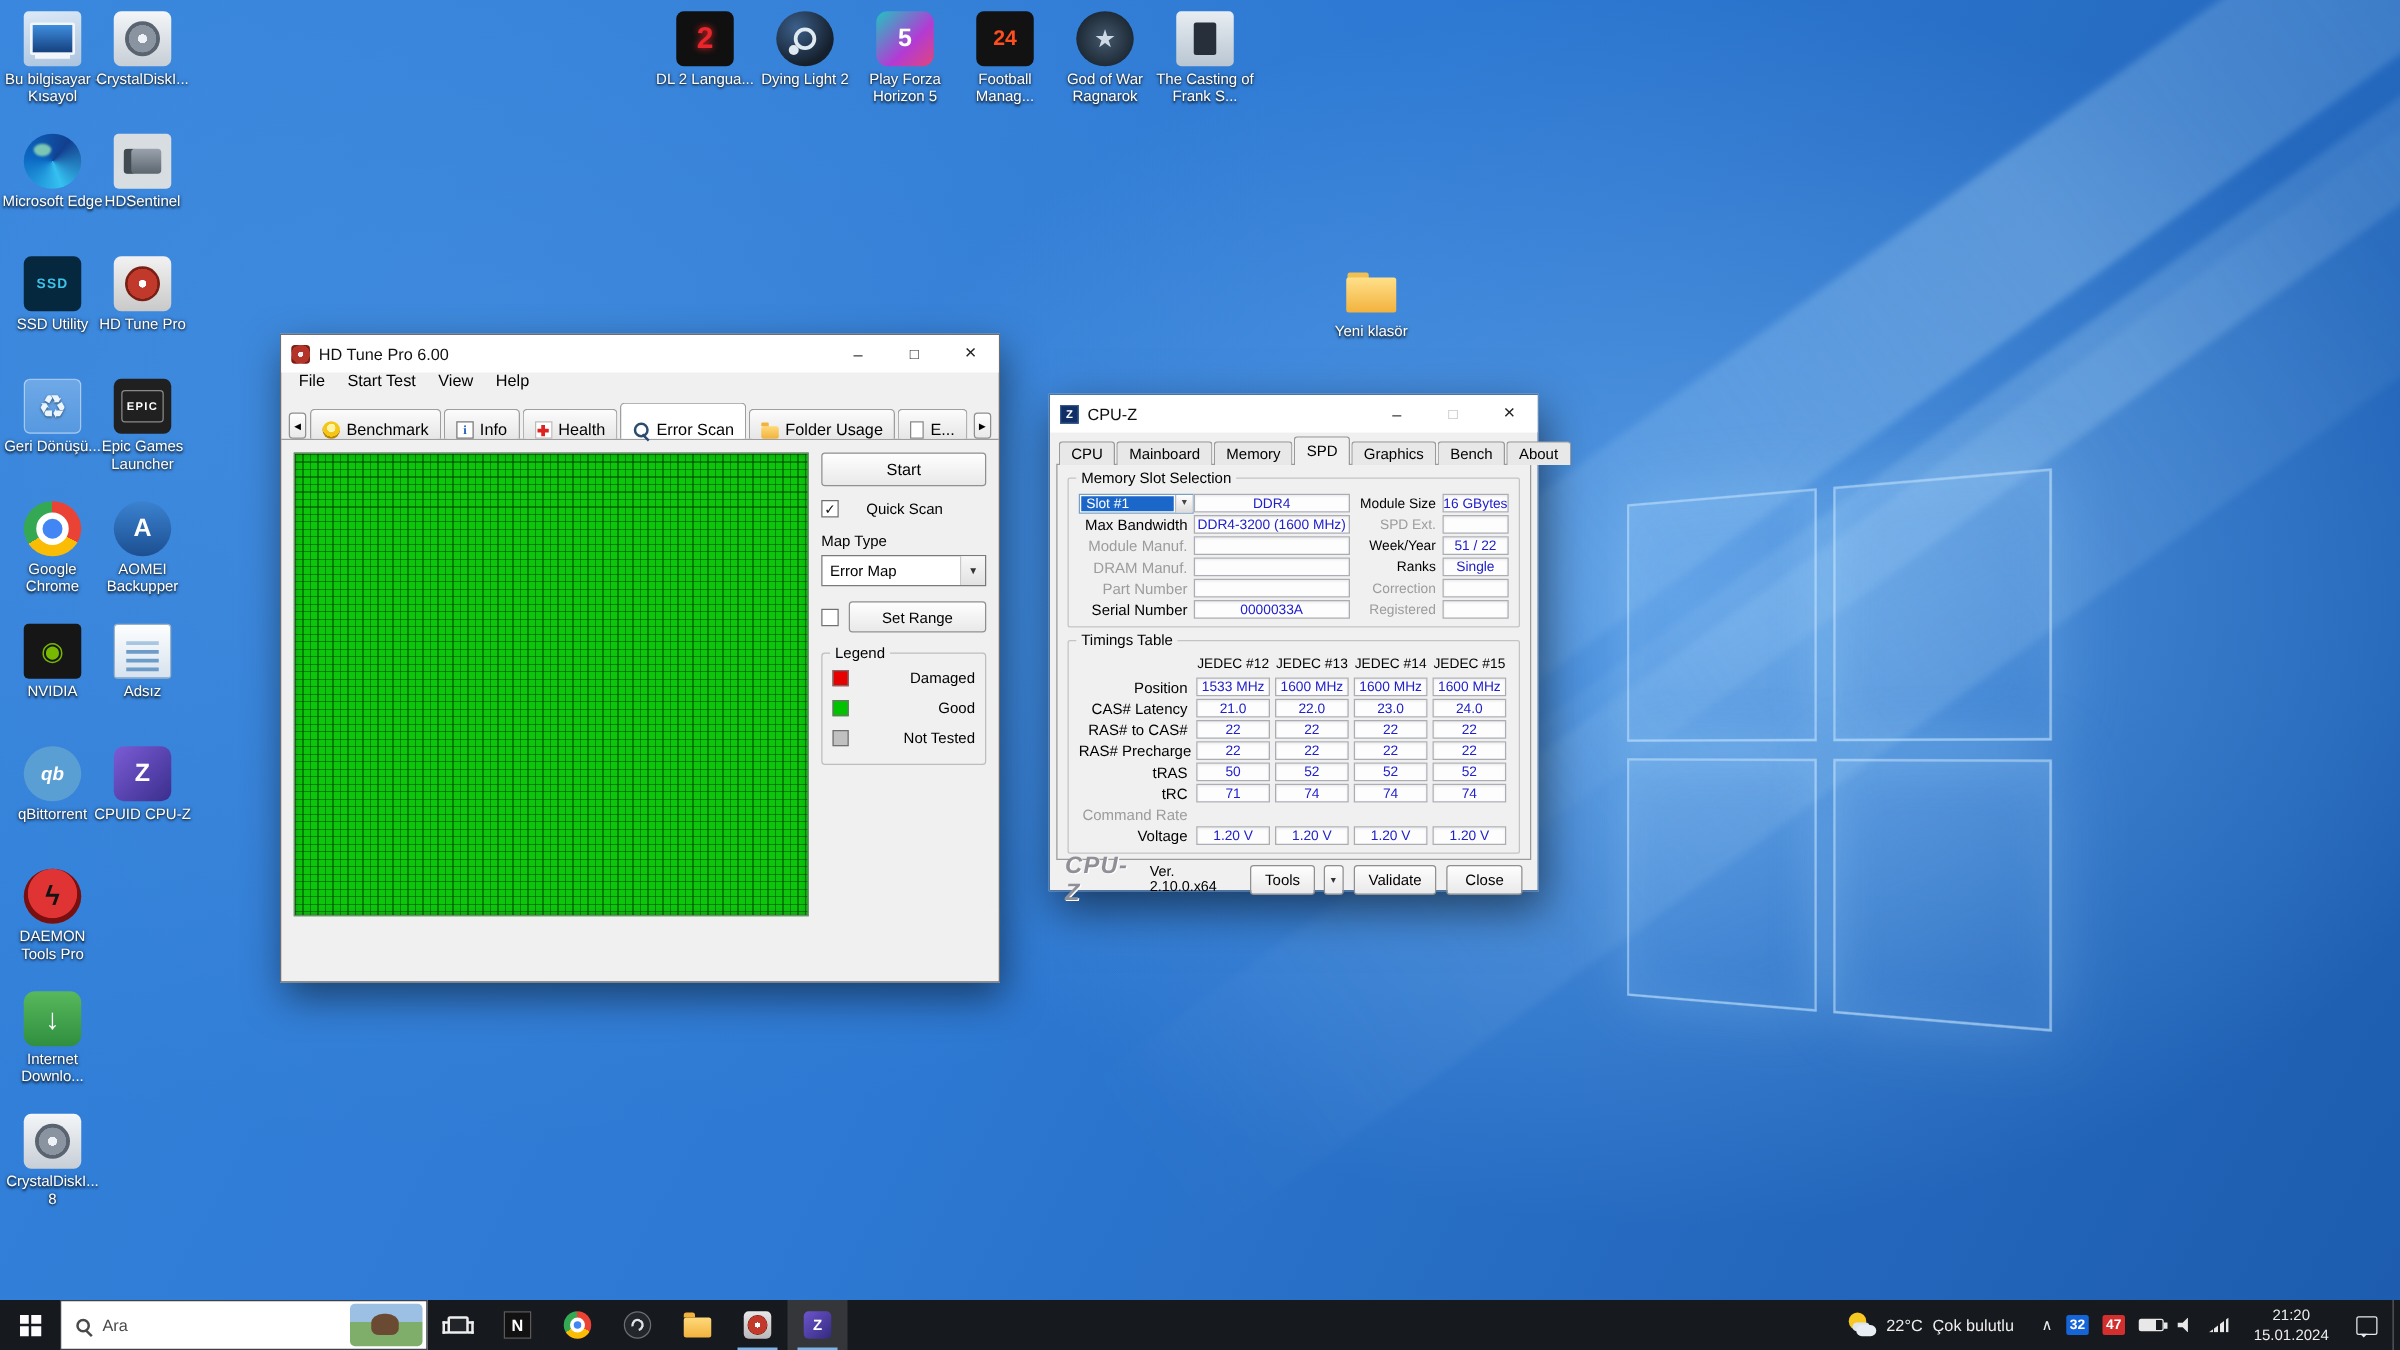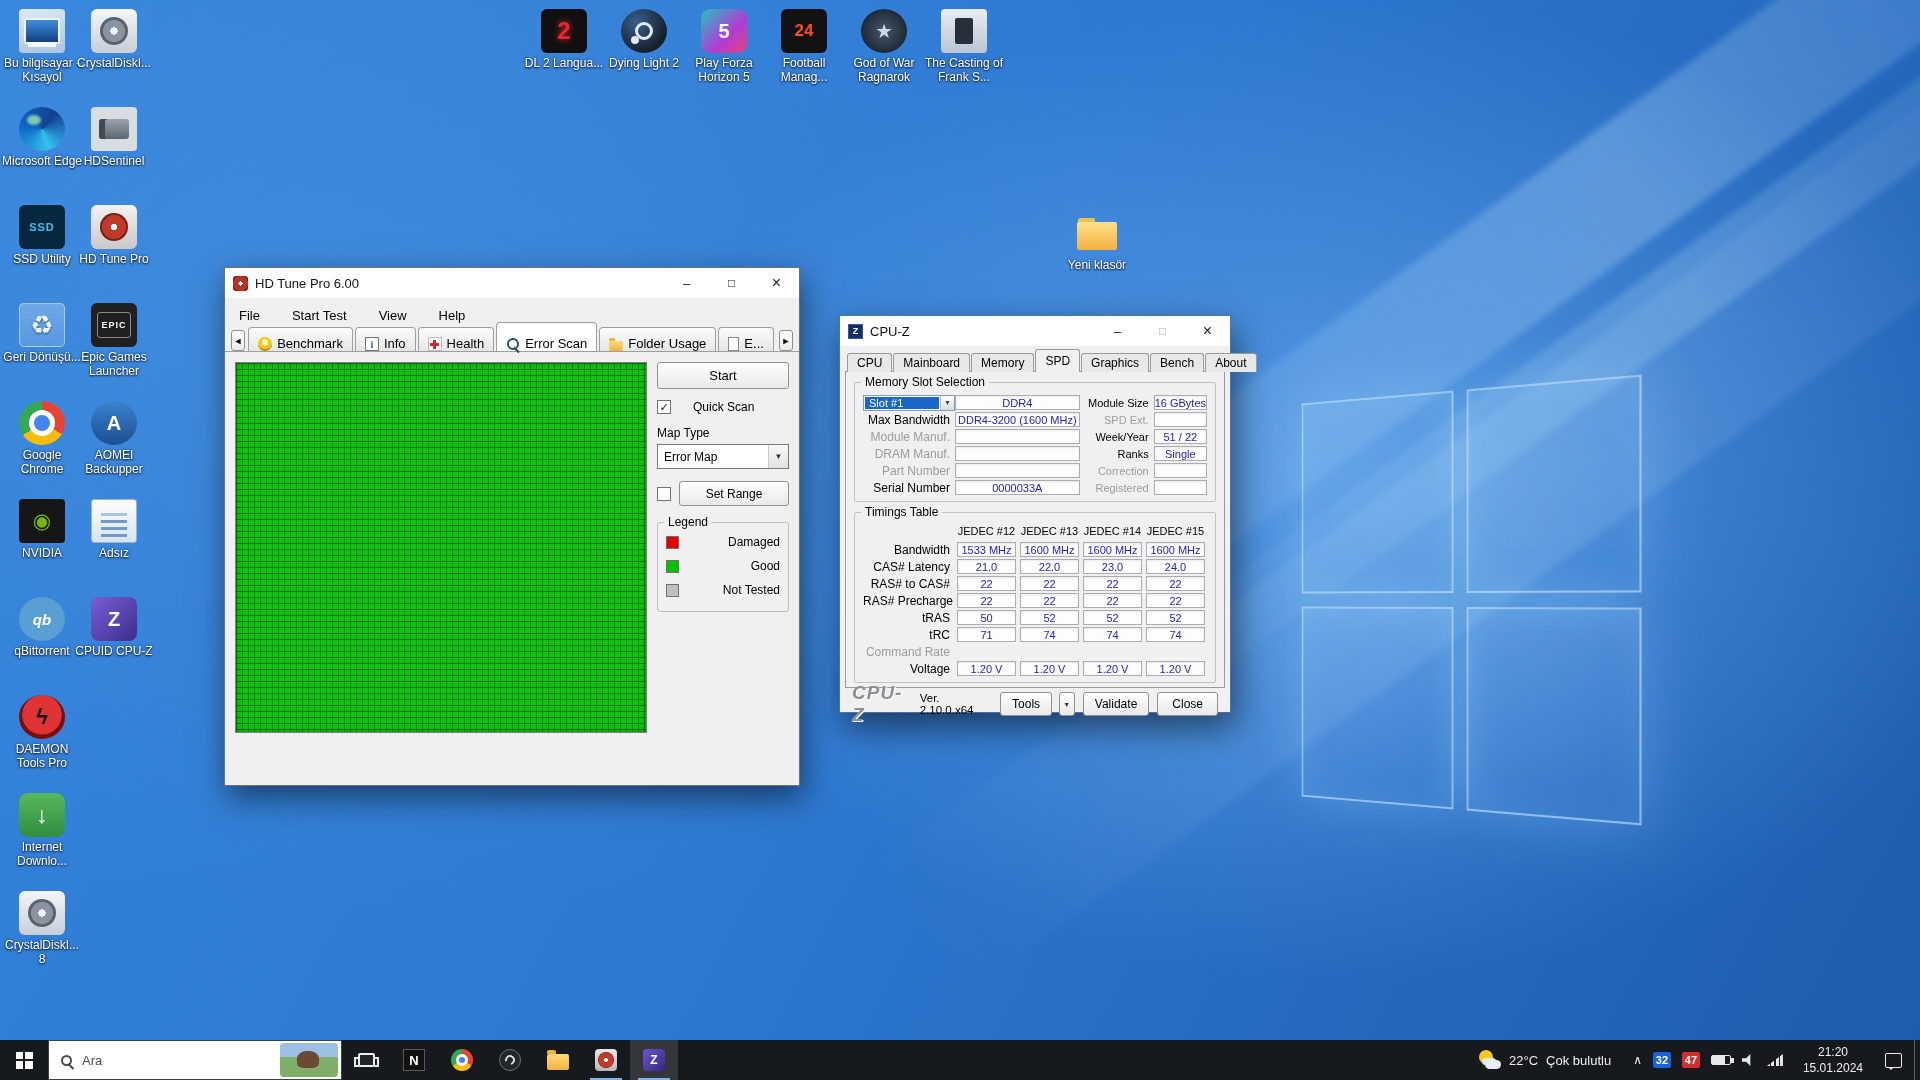--- a/index.html
+++ b/index.html
@@ -87,21 +87,21 @@
 .cb{width:14px;height:14px;background:#fff;border:1px solid #707070;display:flex;align-items:center;justify-content:center;font-size:11px;color:#111;flex:none}
 .cb.on::after{content:"✓"}
 .combo{background:#fff;border:1px solid #7a7a7a;display:flex;align-items:center;font-size:13px}
 .combo .val{flex:1;padding:0 6px;white-space:nowrap;overflow:hidden}
 .combo .drop{width:20px;align-self:stretch;border-left:1px solid #c9c9c9;background:linear-gradient(#f8f8f8,#e2e2e2);display:flex;align-items:center;justify-content:center}
 .combo .drop::after{content:"▼";font-size:8px;color:#333}
 
 
 .hdtw{left:224px;top:267px;width:576px;height:519px;border:1px solid #6e6e6e;z-index:10}
 .hdt-appic{width:15px;height:15px;border-radius:3px;background:radial-gradient(circle at 50% 50%,#eee 0 20%,#b5342a 21% 70%,#7c1d12 71%);flex:none}
-.menubar{display:flex;gap:16px;padding:8px 6px;height:24px;align-items:flex-start}
+.menubar{display:flex;gap:2px;padding:8px 6px;height:24px;align-items:flex-end}
 .menu{padding:2px 8px;font-size:13px}
 .hdt-toolbar{display:flex;align-items:center;gap:8px;padding:6px 10px;height:44px}
 .hdt-combo{width:238px;height:28px}
 .tempwrap{display:flex;align-items:center;gap:6px}
 .therm{width:9px;height:22px;border:1px solid #888;border-radius:4px;background:linear-gradient(#fff 0 35%,#e03030 36%);position:relative;flex:none}
 .therm::after{content:"";position:absolute;bottom:-4px;left:-2px;width:11px;height:11px;background:#e03030;border-radius:50%;border:1px solid #888}
 .tbtn{width:30px;height:27px}
 .tg{position:relative;width:16px;height:15px}
 .tg-screens::before{content:"";position:absolute;left:0;top:0;width:10px;height:8px;border:2px solid #2a6db5;background:#cfe3f7}
 .tg-screens::after{content:"";position:absolute;right:0;bottom:0;width:10px;height:8px;border:2px solid #555;background:#eee}
@@ -523,21 +523,21 @@
       <div class="group">
         <span class="gtitle">Timings Table</span>
         <div class="tt-head">
           <span class="tt-lab"></span>
           <span class="tt-h">JEDEC #12</span>
           <span class="tt-h">JEDEC #13</span>
           <span class="tt-h">JEDEC #14</span>
           <span class="tt-h">JEDEC #15</span>
         </div>
         <div class="tt-row">
-          <span class="tt-lab">Bandwidth</span>
+          <span class="tt-lab">Position</span>
           <span class="fld">1533 MHz</span>
           <span class="fld">1600 MHz</span>
           <span class="fld">1600 MHz</span>
           <span class="fld">1600 MHz</span>
         </div>
         <div class="tt-row">
           <span class="tt-lab">CAS# Latency</span>
           <span class="fld">21.0</span>
           <span class="fld">22.0</span>
           <span class="fld">23.0</span>

